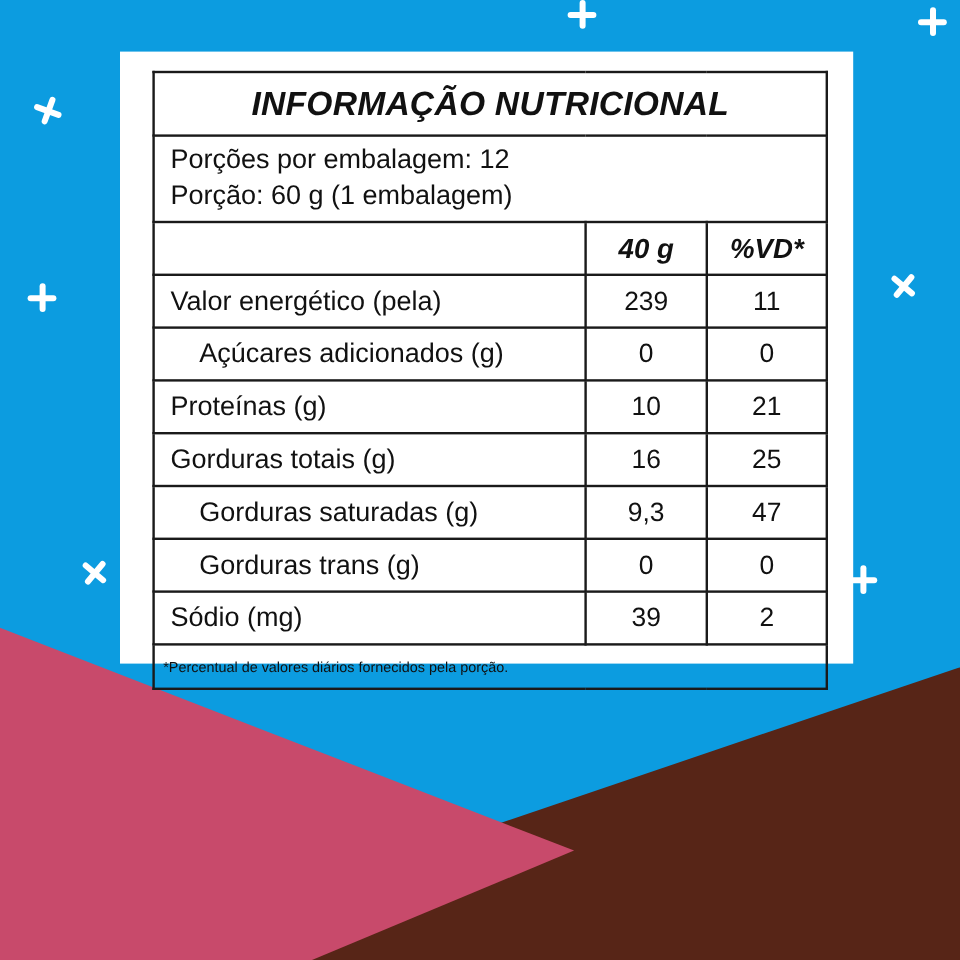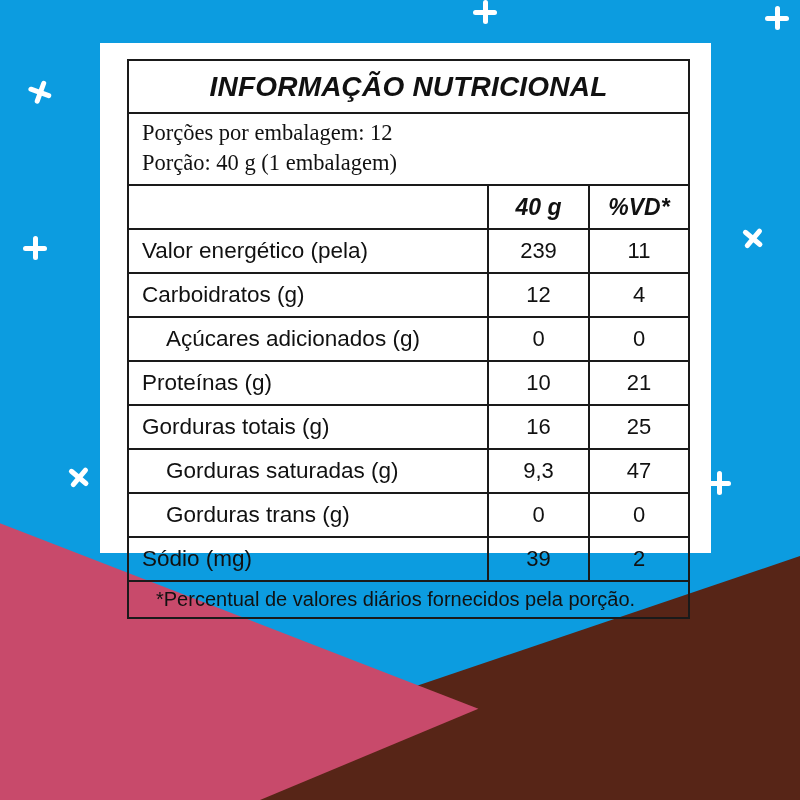--- a/index.html
+++ b/index.html
@@ -59,21 +59,20 @@
     font-weight: bold;
     font-style: italic;
     font-size: 28px;
     letter-spacing: 0.2px;
   }
   .serving-row td {
     height: 66px;
     font-size: 22.5px;
     padding: 4px 12px 6px 13px;
     line-height: 1.34;
-    font-family: Liberation Serif, serif;
   }
   .head-row td, .footnote-row td { border-top-width: 5px; }
   .head-row td { height: 44px; }
   .head {
     text-align: center;
     font-weight: bold;
     font-style: italic;
     font-size: 23px;
   }
   .data-row td { height: 44px; }
@@ -81,22 +80,22 @@
     font-size: 22.5px;
     padding-left: 13px;
   }
   tr.indent td.lbl { padding-left: 37px; }
   td.qty, td.vd {
     text-align: center;
     font-size: 22px;
   }
   .footnote-row td {
     height: 37px;
-    font-size: 20px;
-    padding-left: 27px;
+    font-size: 12px;
+    padding-left: 7px;
   }
 </style>
 </head>
 <body>
 
 <div class="stage">
   <div class="bg-brown"></div>
   <div class="bg-pink"></div>
   <div id="plus-layer">
       <div class="plus" style="left: 485px; top: 12px; transform: rotate(0deg);">
@@ -136,38 +135,33 @@
         <col style="width:101px">
         <col style="width:100px">
       </colgroup>
       <tbody>
         <tr class="title-row">
           <td colspan="3">INFORMAÇÃO NUTRICIONAL</td>
         </tr>
         <tr class="serving-row">
           <td colspan="3">
             <div>Porções por embalagem: 12</div>
-            <div>Porção: 40 g (1 embalagem)</div>
+            <div>Porção: 60 g (1 embalagem)</div>
           </td>
         </tr>
         <tr class="head-row">
           <td class="lbl"></td>
           <td class="head">40 g</td>
           <td class="head">%VD*</td>
         </tr>
 
         <tr class="data-row">
           <td class="lbl">Valor energético (pela)</td>
           <td class="qty">239</td>
           <td class="vd">11</td>
-        </tr>
-        <tr class="data-row">
-          <td class="lbl">Carboidratos (g)</td>
-          <td class="qty">12</td>
-          <td class="vd">4</td>
         </tr>
         <tr class="data-row indent">
           <td class="lbl">Açúcares adicionados (g)</td>
           <td class="qty">0</td>
           <td class="vd">0</td>
         </tr>
         <tr class="data-row">
           <td class="lbl">Proteínas (g)</td>
           <td class="qty">10</td>
           <td class="vd">21</td>

